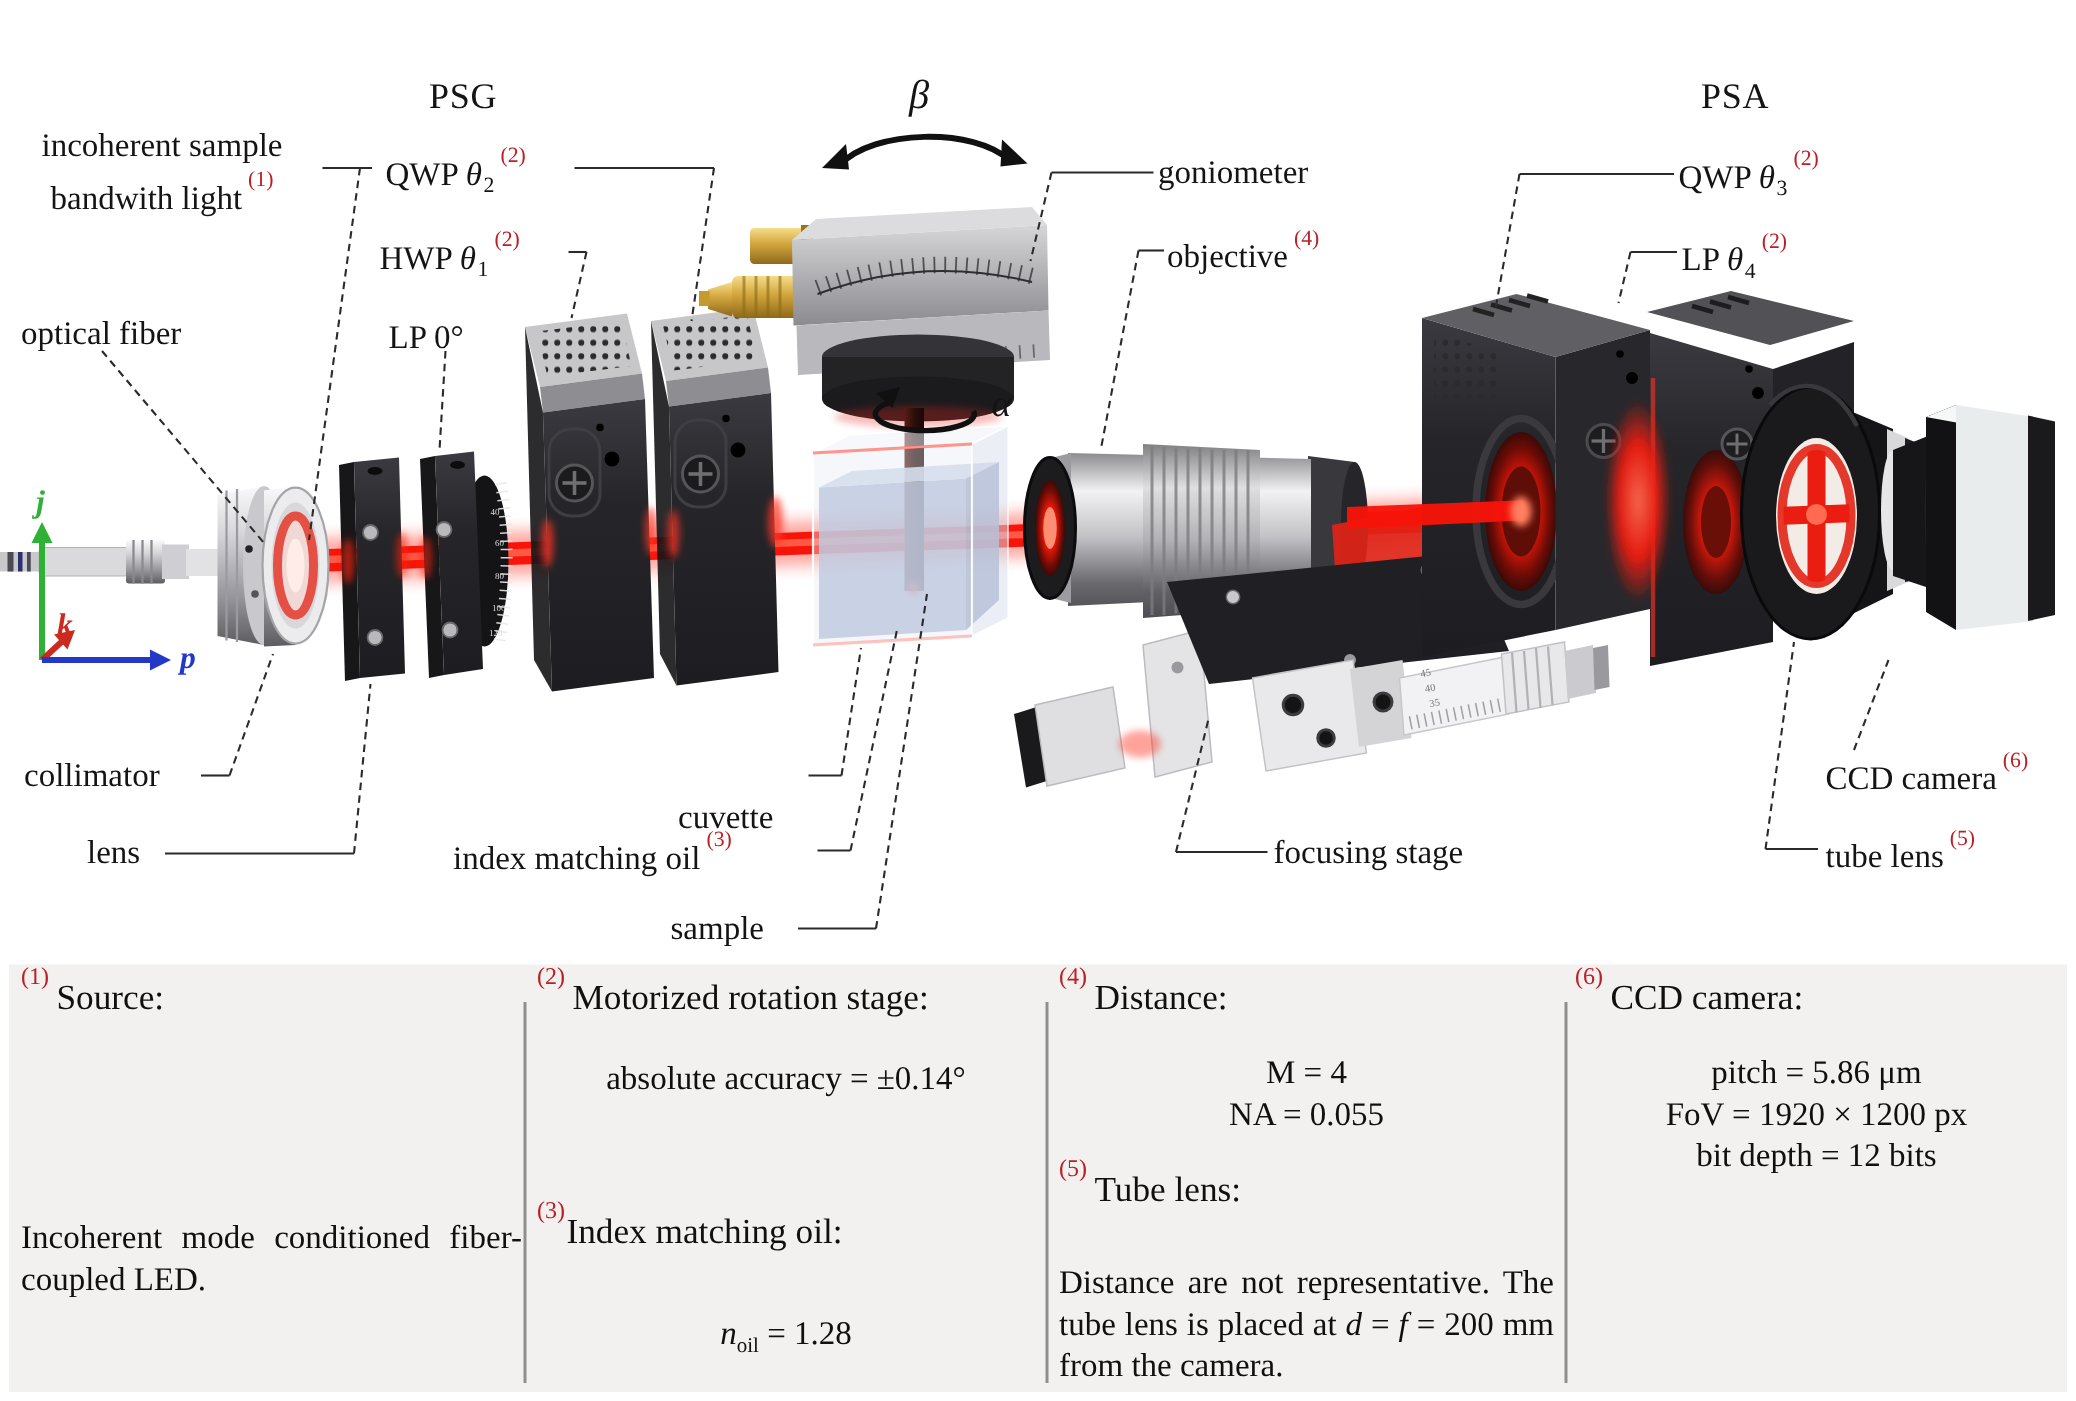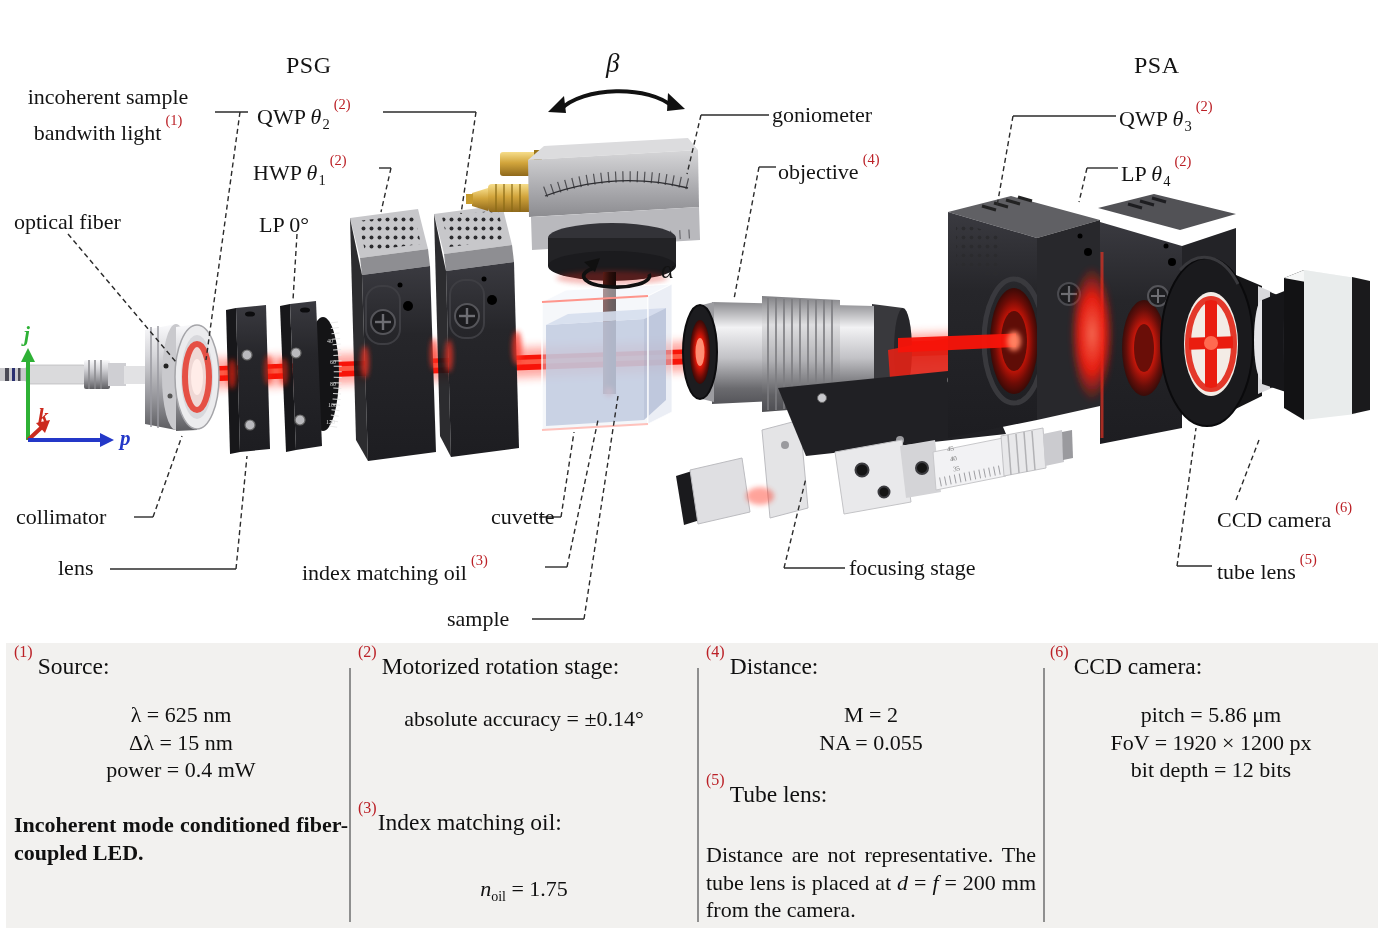--- a/index.html
+++ b/index.html
@@ -421,21 +421,21 @@
 
 <div class="lbl" style="left:1119px;top:100px;">
   <span>QWP</span> <span class="theta">θ</span><span class="thsub">3</span><sup class="rsup">(2)</sup>
 </div>
 <div class="lbl" style="left:1121px;top:155px;">
   <span>LP</span> <span class="theta">θ</span><span class="thsub">4</span><sup class="rsup">(2)</sup>
 </div>
 
 <div class="lbl" style="left:16px;top:503px;">collimator</div>
 <div class="lbl" style="left:58px;top:554px;">lens</div>
-<div class="lbl" style="left:452px;top:503px;margin-left:39px;">cuvette</div>
+<div class="lbl" style="left:452px;top:531px;">cuvette</div>
 <div class="lbl" style="left:302px;top:554px;">
   <span>index matching oil</span><sup class="rsup">(3)</sup>
 </div>
 <div class="lbl" style="left:447px;top:605px;">sample</div>
 <div class="lbl" style="left:849px;top:554px;">focusing stage</div>
 <div class="lbl" style="left:1217px;top:501px;text-align:right;">
   <span>CCD camera</span><sup class="rsup">(6)</sup>
 </div>
 <div class="lbl" style="left:1217px;top:553px;">
   <span>tube lens</span><sup class="rsup">(5)</sup>
@@ -445,43 +445,38 @@
 <div class="axis" style="left:38px;top:404px;color:#cc2a1e;">k</div>
 <div class="axis" style="left:120px;top:426px;color:#2438c8;">p</div>
 
 <div class="panel">
   <div class="pdiv" style="left:343px;"></div>
   <div class="pdiv" style="left:691px;"></div>
   <div class="pdiv" style="left:1037px;"></div>
 
   <div class="ncol" style="left:8px;width:334px;">
     <div class="ntitle" style="top:8px;"><sup class="rsup">(1)</sup><span>Source:</span></div>
-    <div class="nvals" style="top:58px;">
-      <div>λ = 625 nm</div>
-      <div>Δλ = 15 nm</div>
-      <div>power = 0.4 mW</div>
-    </div>
-    <div class="npara" style="top:168px;font-weight:bold;">Incoherent mode conditioned fiber-coupled LED.</div>
+    <div class="npara" style="top:168px;">Incoherent mode conditioned fiber-coupled LED.</div>
   </div>
 
   <div class="ncol" style="left:352px;width:332px;">
     <div class="ntitle" style="top:8px;"><sup class="rsup">(2)</sup><span>Motorized rotation stage:</span></div>
     <div class="nvals" style="top:62px;">
       <div>absolute accuracy = ±0.14°</div>
     </div>
     <div class="ntitle" style="top:164px;"><sup class="rsup" style="margin-right:1px;">(3)</sup><span>Index matching oil:</span></div>
     <div class="nvals" style="top:232px;">
-      <i>n</i><sub style="font-size:14px;">oil</sub><span> = 1.75</span>
+      <i>n</i><sub style="font-size:14px;">oil</sub><span> = 1.28</span>
     </div>
   </div>
 
   <div class="ncol" style="left:700px;width:330px;">
     <div class="ntitle" style="top:8px;"><sup class="rsup">(4)</sup><span>Distance:</span></div>
     <div class="nvals" style="top:58px;">
-      <div>M = 2</div>
+      <div>M = 4</div>
       <div>NA = 0.055</div>
     </div>
     <div class="ntitle" style="top:136px;"><sup class="rsup">(5)</sup><span>Tube lens:</span></div>
     <div class="npara" style="top:198px;">
       <span>Distance are not representative. The tube lens is placed at </span><i>d</i><span> = </span><i>f</i><span> = 200 mm from the camera.</span>
     </div>
   </div>
 
   <div class="ncol" style="left:1044px;width:322px;">
     <div class="ntitle" style="top:8px;"><sup class="rsup">(6)</sup><span>CCD camera:</span></div>

